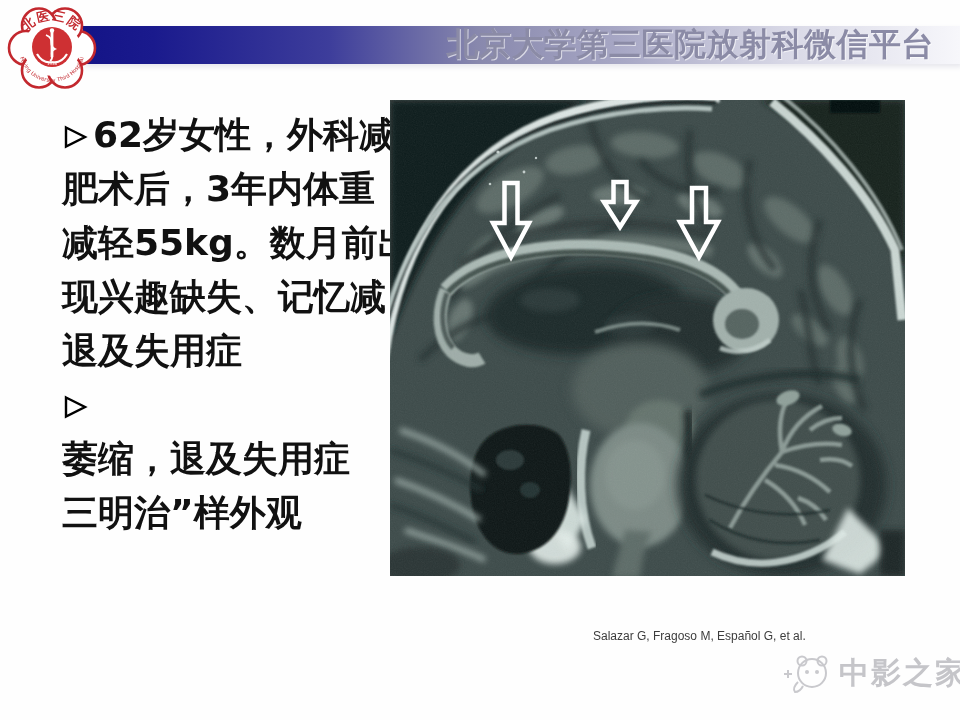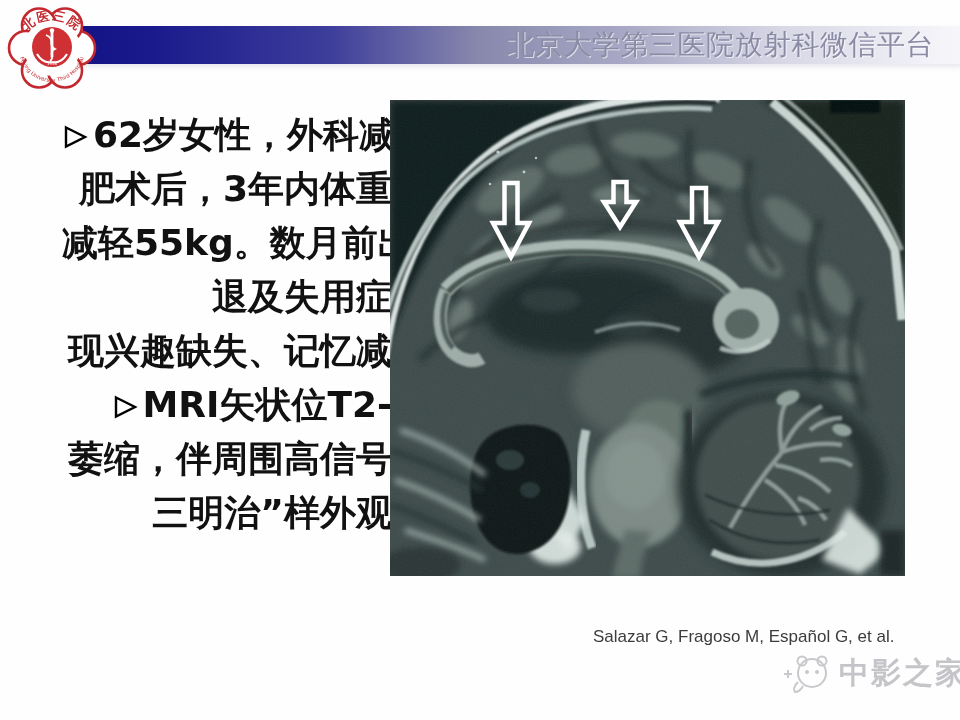--- a/index.html
+++ b/index.html
@@ -11,38 +11,38 @@
   .banner {
     position:absolute; left:83px; top:26px; width:877px; height:38px;
     background:linear-gradient(to right,
       #141487 0%, #1a1a8d 8%, #3d3d9b 28%, #8888ad 45%,
       #a9a9c6 62%, #d8d8e6 80%, #f7f7fb 100%);
     display:flex; align-items:center; justify-content:flex-end;
     padding-right:26px; box-sizing:border-box;
     box-shadow:2px 3px 5px rgba(130,130,160,0.18);
   }
   .banner-title {
-    font-size:28px; font-weight:normal; color:#8b8ba6; white-space:nowrap;
+    font-size:32px; font-weight:bold; color:#8b8ba6; white-space:nowrap;
     letter-spacing:0.5px; text-shadow:1px 1px 0 rgba(255,255,255,0.65);
   }
   .logo { position:absolute; left:6px; top:4px; width:92px; height:88px; }
   
   .case {
     position:absolute; left:62px; top:108px; width:330px;
     font-size:36px; font-weight:bold; color:#111; line-height:54px;
   }
-  .case .line { height:54px; white-space:nowrap;text-align:right; }
+  .case .line { height:54px; white-space:nowrap; }
   .bullet-svg { display:inline-block; vertical-align:-3px; margin-right:5px; }
   
   .mri { position:absolute; left:390px; top:100px; width:515px; height:476px; }
   
   .citation {
     position:absolute; left:593px; top:620px;
     font-family:"Liberation Sans", sans-serif;
-    font-size:17px; color:#3c3c3c; line-height:33px;
+    font-size:12px; color:#3c3c3c; line-height:33px;
   }
   
   .watermark {
     position:absolute; left:782px; top:648px;
     display:flex; align-items:center; gap:5px;
   }
   .watermark-text {
     font-size:30px; font-weight:bold; color:#c5c5c9; letter-spacing:2px;
     white-space:nowrap;
   }
@@ -90,30 +90,30 @@
   <div class="case">
     <div class="line">
       <span class="bullet-svg">
         <svg width="26" height="26" viewBox="0 0 26 26">
             <path d="M4,3.5 L23,13 L4,22.5 Z" fill="#ffffff" stroke="#000000" stroke-width="2.4" stroke-linejoin="miter"></path>
           </svg>
       </span><span>62岁女性，外科减</span>
     </div>
     <div class="line">肥术后，3年内体重</div>
     <div class="line">减轻55kg。数月前出</div>
+    <div class="line">现兴趣缺失、记忆减</div>
     <div class="line">退及失用症</div>
-    <div class="line">现兴趣缺失、记忆减</div>
     <div class="line">
       <span class="bullet-svg">
         <svg width="26" height="26" viewBox="0 0 26 26">
             <path d="M4,3.5 L23,13 L4,22.5 Z" fill="#ffffff" stroke="#000000" stroke-width="2.4" stroke-linejoin="miter"></path>
           </svg>
-      </span><span>MRI矢状位T2-</span>
+      </span>
     </div>
-    <div class="line">萎缩，伴周围高信号</div>
+    <div class="line">萎缩，退及失用症</div>
     <div class="line">三明治”样外观</div>
   </div>
 
   <div class="mri">
     <svg width="515" height="476" viewBox="0 0 515 476">
       <defs>
         <filter id="b6" x="-30%" y="-30%" width="160%" height="160%">
             <feGaussianBlur stdDeviation="6"></feGaussianBlur>
           </filter>
         <filter id="b3" x="-30%" y="-30%" width="160%" height="160%">

